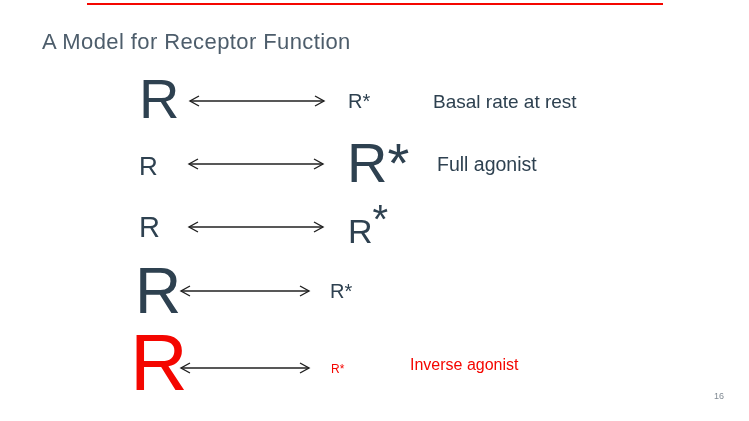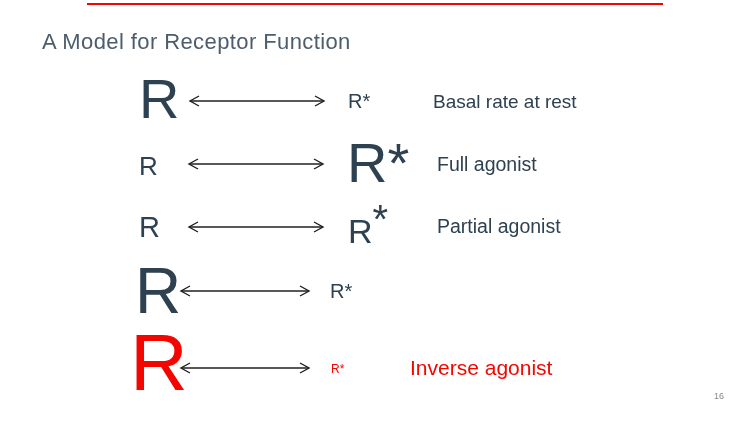--- a/index.html
+++ b/index.html
@@ -50,21 +50,21 @@
   
   .r4-left {left:135px;top:259px;font-size:64px;}
   .r4-arrow{left:177px;top:283px;}
   .r4-right{left:330px;top:281px;font-size:20px;}
   .r4-label{left:408px;top:281px;font-size:19.5px;}
 
   
   .r5-left {left:130px;top:323px;font-size:80px;color:#f40600;}
   .r5-arrow{left:177px;top:360px;}
   .r5-right{left:331px;top:363px;font-size:12px;color:#f40600;}
-  .r5-label{left:410px;top:357px;font-size:21px;color:#f40600;}
+  .r5-label{left:410px;top:357px;font-size:16px;color:#f40600;}
 
   .page-number{
     position:absolute;left:714px;top:392px;
     font-size:9px;color:#808a93;line-height:1;
   }
 </style>
 </head>
 <body>
 
 <div class="slide">
@@ -91,21 +91,20 @@
   <span class="rstar r2-right"><span>R</span><span class="star">*</span></span>
   <span class="row-label r2-label">Full agonist</span>
 
   <span class="r-glyph r3-left">R</span>
   <svg class="arrow r3-arrow" width="142" height="16" viewBox="0 0 142 16">
     <path d="M4 8 H138" stroke="currentColor" stroke-width="1.4" fill="none"></path>
     <path d="M13 3 L4 8 L13 13" stroke="currentColor" stroke-width="1.4" fill="none"></path>
     <path d="M129 3 L138 8 L129 13" stroke="currentColor" stroke-width="1.4" fill="none"></path>
   </svg>
   <span class="rstar r3-right"><span>R</span><span class="star">*</span></span>
-  <span class="row-label r3-label">Partial agonist</span>
 
   <span class="r-glyph r4-left">R</span>
   <svg class="arrow r4-arrow" width="136" height="16" viewBox="0 0 136 16">
     <path d="M4 8 H132" stroke="currentColor" stroke-width="1.4" fill="none"></path>
     <path d="M13 3 L4 8 L13 13" stroke="currentColor" stroke-width="1.4" fill="none"></path>
     <path d="M123 3 L132 8 L123 13" stroke="currentColor" stroke-width="1.4" fill="none"></path>
   </svg>
   <span class="rstar r4-right"><span>R</span><span class="star">*</span></span>
 
   <span class="r-glyph r5-left">R</span>

